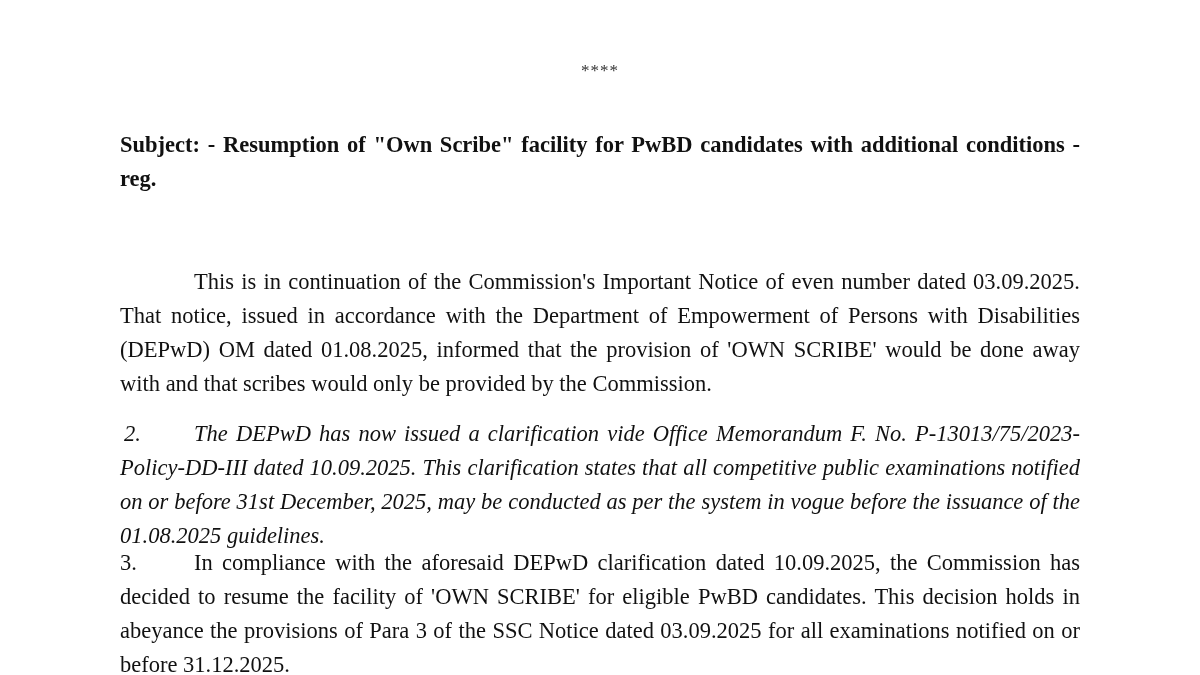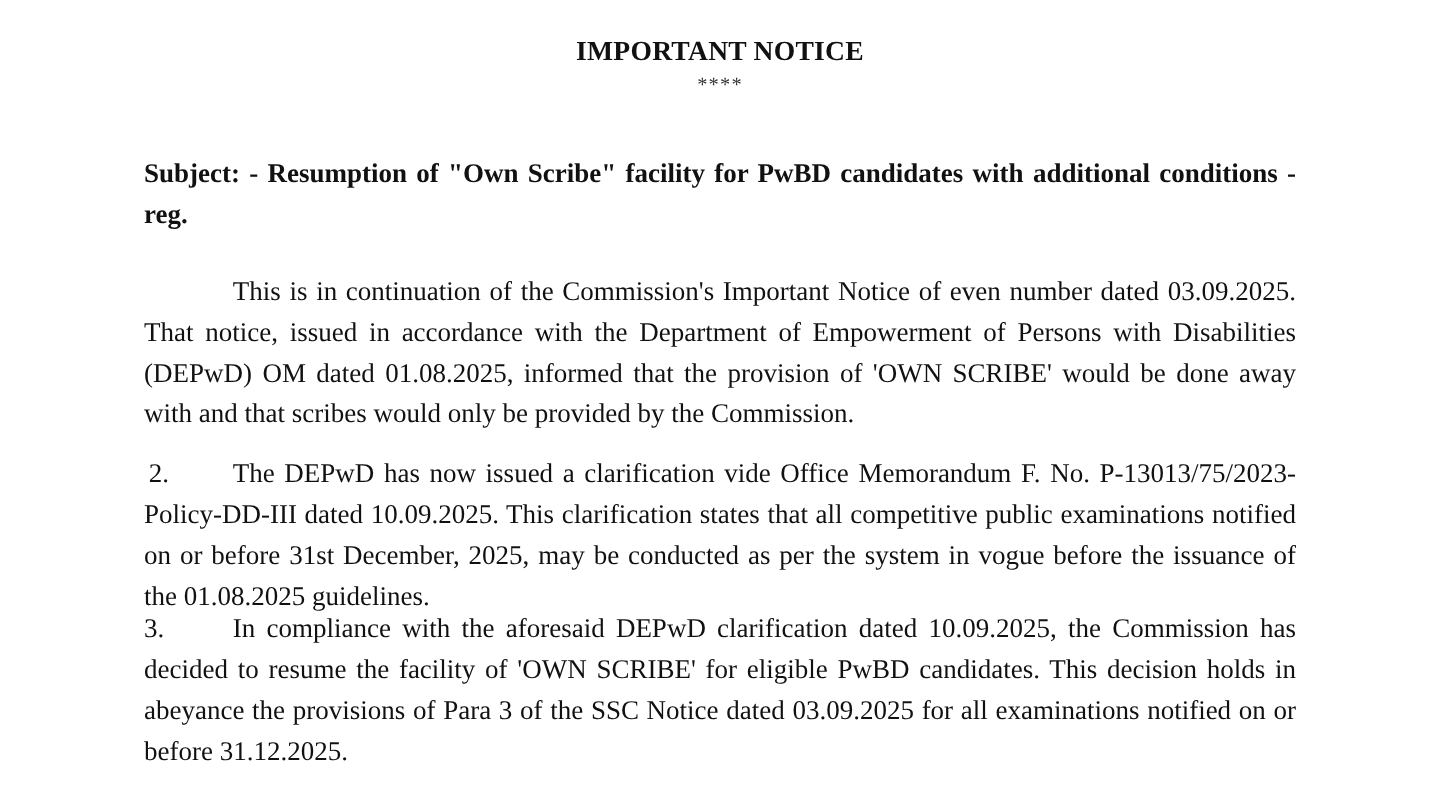--- a/index.html
+++ b/index.html
@@ -49,35 +49,35 @@
       line-height: 34px;
       text-align: justify;
     }
     .para {
       position: absolute;
       left: 120px;
       width: 960px;
       font-size: 22.5px;
       line-height: 34px;
       text-align: justify;
+      margin-top: 39px;
     }
     .p1 { top: 226px; text-indent: 74px; }
-    .p2 { top: 378px; }
+    .p2 { top: 378px; font-style: italic; }
     .p3 { top: 507px; }
     .num {
       display: inline-block;
       width: 74px;
     }
     .num2 { padding-left: 4px; width: 70px; }
   </style>
 </head>
 <body>
 
 <div class="page">
-  <div class="title">IMPORTANT NOTICE</div>
   <div class="stars">****</div>
 
   <div class="subject">Subject: - Resumption of "Own Scribe" facility for PwBD candidates with additional conditions - reg.</div>
 
   <div class="para p1">
     <span>This is in continuation of the Commission's Important Notice of even number dated 03.09.2025. That notice, issued in accordance with the Department of Empowerment of Persons with Disabilities (DEPwD) OM dated 01.08.2025, informed that the provision of 'OWN SCRIBE' would be done away with and that scribes would only be provided by the Commission.</span>
   </div>
 
   <div class="para p2">
     <span class="num num2">2.</span><span>The DEPwD has now issued a clarification vide Office Memorandum F. No. P-13013/75/2023-Policy-DD-III dated 10.09.2025. This clarification states that all competitive public examinations notified on or before 31st December, 2025, may be conducted as per the system in vogue before the issuance of the 01.08.2025 guidelines.</span>

